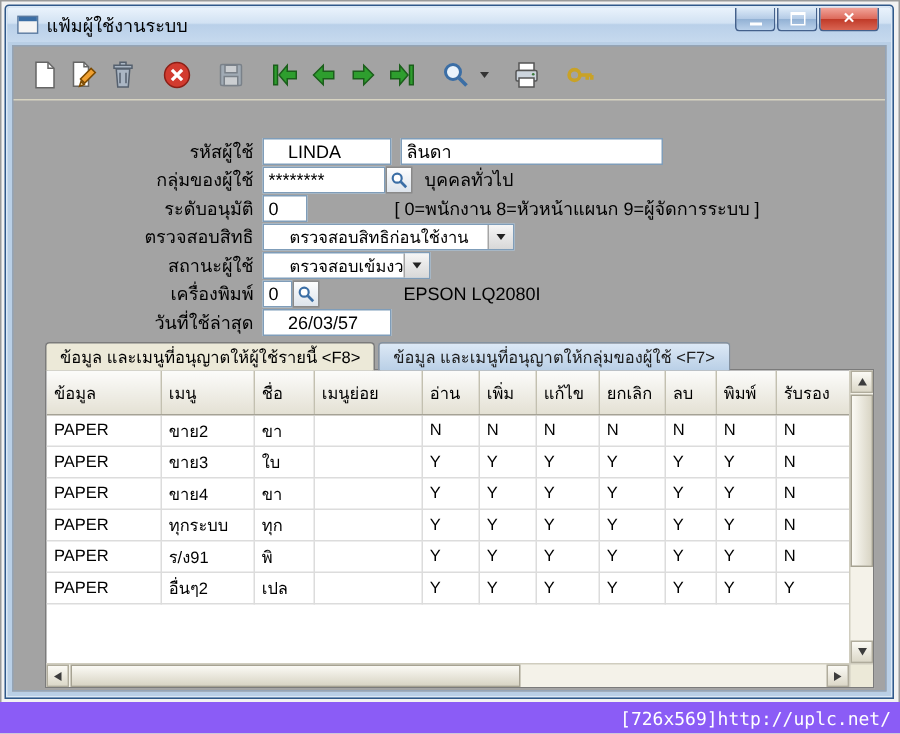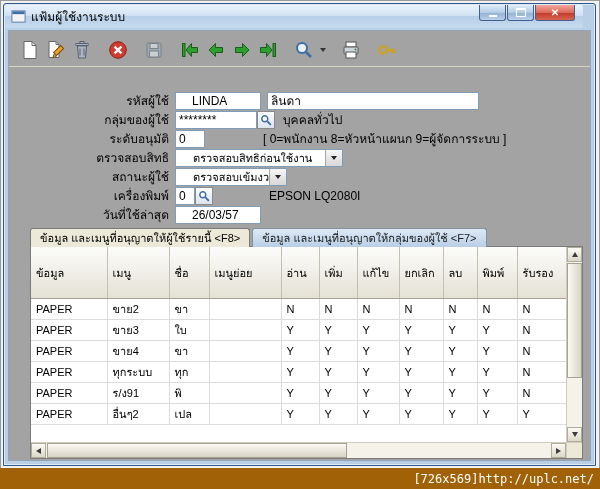--- a/index.html
+++ b/index.html
@@ -3,21 +3,21 @@
 <meta charset="utf-8">
 <style>
   html,body{margin:0;padding:0;background:#fff;}
   .screen{position:relative;width:600px;height:489px;background:#f2f2f2;overflow:hidden;
     font-family:"Liberation Sans","DejaVu Sans",sans-serif;font-size:12px;color:#000;
     box-shadow:inset 0 0 0 1px #9a9a9a;}
 
   
   .window{position:absolute;left:3px;top:3px;width:593px;height:463px;background:#b9cfe6;
     border:1px solid #30588a;border-radius:3px 3px 0 0;box-shadow:inset 0 0 0 1px #dce9f6;box-sizing:border-box;}
-  .titlebar{position:absolute;left:1px;top:1px;right:12px;height:23px;border-radius:2px 2px 0 0;
+  .titlebar{position:absolute;left:1px;top:1px;right:1px;height:23px;border-radius:2px 2px 0 0;
     background:linear-gradient(#eaf3fc,#d2e2f3 45%,#b9d0e9 50%,#c6d9ee);
     display:flex;align-items:center;padding:0 6px;gap:5px;box-sizing:border-box;}
   .title-text{font-size:12px;white-space:nowrap;}
   .app-icon{width:15px;height:15px;display:inline-block;}
   .win-buttons{position:absolute;top:0;right:8px;display:flex;gap:1px;}
   .winbtn{width:27px;height:16px;border:1px solid #44618c;border-top:none;border-radius:0 0 3px 3px;
     display:flex;align-items:center;justify-content:center;color:#fff;font-size:9px;line-height:1;
     box-sizing:border-box;cursor:default;padding:0;}
   .winbtn.minb,.winbtn.maxb{background:linear-gradient(#dfecf9,#b4cbe6 50%,#92b1d4 52%,#b9d0ea);}
   .winbtn.closeb{width:40px;background:linear-gradient(#f2a69c,#dd6a5b 50%,#c03a28 52%,#d96553);}
@@ -39,21 +39,21 @@
   .tb-drop{width:11px;height:26px;display:flex;align-items:center;justify-content:center;}
   .tb-drop::after{content:"";border:3px solid transparent;border-top:4px solid #333;margin-top:4px;}
   .dim{opacity:.6;}
 
   
   .form-area{position:absolute;left:0;top:60px;right:0;}
   .frow{display:flex;align-items:center;height:19px;}
   .flabel{width:160px;padding-right:6px;text-align:right;font-size:12px;white-space:nowrap;}
   .field{border:1px solid #7f9db9;background:#fff;height:18px;box-sizing:border-box;
     font:12px "Liberation Sans","DejaVu Sans",sans-serif;padding:0 3px;}
-  .w86{width:86px;padding-left:16px;} .w190{width:212px;} .w30{width:30px;} .w82{width:82px;} .w20{width:20px;} .w72{width:72px;}
+  .w86{width:86px;padding-left:16px;} .w190{width:175px;} .w30{width:30px;} .w82{width:82px;} .w20{width:20px;} .w72{width:72px;}
   .ml6{margin-left:6px;} .ml8{margin-left:8px;} .ml56{margin-left:56px;} .ml58{margin-left:58px;}
   .statictext{font-size:12px;white-space:nowrap;}
   .lookup{width:18px;height:18px;border:1px solid #8a8a8a;background:linear-gradient(#fdfdfd,#dde4ec);
     display:flex;align-items:center;justify-content:center;box-sizing:border-box;padding:0;}
   .lookup svg{width:12px;height:12px;display:block;}
   .combo{display:flex;align-items:center;border:1px solid #7f9db9;background:#fff;height:18px;box-sizing:border-box;}
   .combo .txt{flex:1;padding:0 17px;font-size:11px;overflow:hidden;white-space:nowrap;}
   .combo .cbtn{width:16px;height:16px;background:linear-gradient(#f6f6f6,#d8d8d8);
     border-left:1px solid #a5a5a5;display:flex;align-items:center;justify-content:center;}
   .combo .cbtn::after{content:"";border:3px solid transparent;border-top:4px solid #222;margin-top:4px;}
@@ -65,42 +65,42 @@
     border:1px solid #84919f;border-bottom:none;border-radius:3px 3px 0 0;box-sizing:border-box;}
   .tab.active{background:#ece9d8;border-color:#7b7b7b;position:relative;z-index:2;}
   .tab.inactive{background:linear-gradient(#dde9f6,#b9cfe6);margin-left:2px;color:#1c1c1c;}
 
   
   .grid-panel{position:absolute;left:21px;top:215px;width:553px;height:213px;background:#fff;
     border:1px solid #7b7b7b;box-sizing:border-box;}
   .grid-view{position:absolute;left:0;top:0;right:16px;bottom:16px;overflow:hidden;}
   table.grid{border-collapse:collapse;table-layout:fixed;width:535px;}
   table.grid th{height:21px;background:linear-gradient(#fcfcfb,#e4e1d4);border-right:1px solid #c3c0b0;
-    border-bottom:1px solid #a5a295;font-weight:normal;font-size:11px;text-align:left;padding:15px 5px;
+    border-bottom:1px solid #a5a295;font-weight:normal;font-size:11px;text-align:left;padding:4px 5px;
     overflow:hidden;white-space:nowrap;}
   table.grid td{height:20px;border-right:1px solid #dcdcdc;border-bottom:1px solid #dcdcdc;
     font-size:11px;padding:0 5px;overflow:hidden;white-space:nowrap;}
 
   
   .vscroll{position:absolute;right:0;top:0;bottom:16px;width:16px;background:#f4f2e9;border-left:1px solid #d0cdbf;box-sizing:border-box;}
   .hscroll{position:absolute;left:0;right:16px;bottom:0;height:16px;background:#f4f2e9;border-top:1px solid #d0cdbf;box-sizing:border-box;}
   .corner{position:absolute;right:0;bottom:0;width:16px;height:16px;background:#ece9d8;
     border-top:1px solid #d0cdbf;border-left:1px solid #d0cdbf;box-sizing:border-box;}
   .sb-btn{position:absolute;width:15px;height:15px;background:linear-gradient(#fbfaf5,#dcd8c8);
     border:1px solid #b0ac9c;box-sizing:border-box;display:flex;align-items:center;justify-content:center;}
   .sb-up{top:0;left:0;} .sb-down{bottom:0;left:0;} .sb-left{left:0;top:0;} .sb-right{right:0;top:0;}
   .tri-up{border:3px solid transparent;border-bottom:5px solid #3c3c3c;margin-top:-3px;}
   .tri-down{border:3px solid transparent;border-top:5px solid #3c3c3c;margin-bottom:-3px;}
   .tri-left{border:3px solid transparent;border-right:5px solid #3c3c3c;margin-left:-3px;}
   .tri-right{border:3px solid transparent;border-left:5px solid #3c3c3c;margin-right:-3px;}
   .v-thumb{position:absolute;left:0;top:16px;width:15px;height:115px;background:linear-gradient(90deg,#fbfaf5,#d8d4c4);border:1px solid #a6a292;box-sizing:border-box;}
   .h-thumb{position:absolute;top:0;left:16px;width:300px;height:15px;background:linear-gradient(#fbfaf5,#d8d4c4);border:1px solid #a6a292;box-sizing:border-box;}
 
   
-  .watermark-bar{position:absolute;left:0;right:0;bottom:0;height:21px;background:#a16207;
+  .watermark-bar{position:absolute;left:0;right:0;bottom:0;height:21px;background:#8b5cf6;
     display:flex;align-items:center;justify-content:flex-end;padding-right:6px;box-sizing:border-box;}
   .watermark-text{color:#fff;font-family:"DejaVu Sans Mono","Liberation Mono",monospace;font-size:12px;}
 </style>
 </head>
 <body>
 
 <div class="screen">
 
   <div class="window">
 

